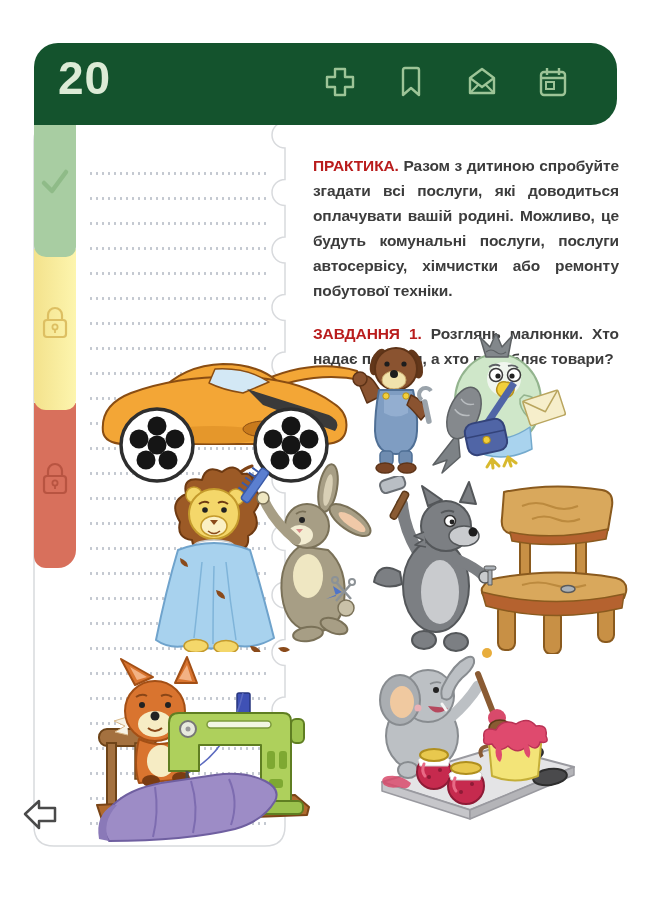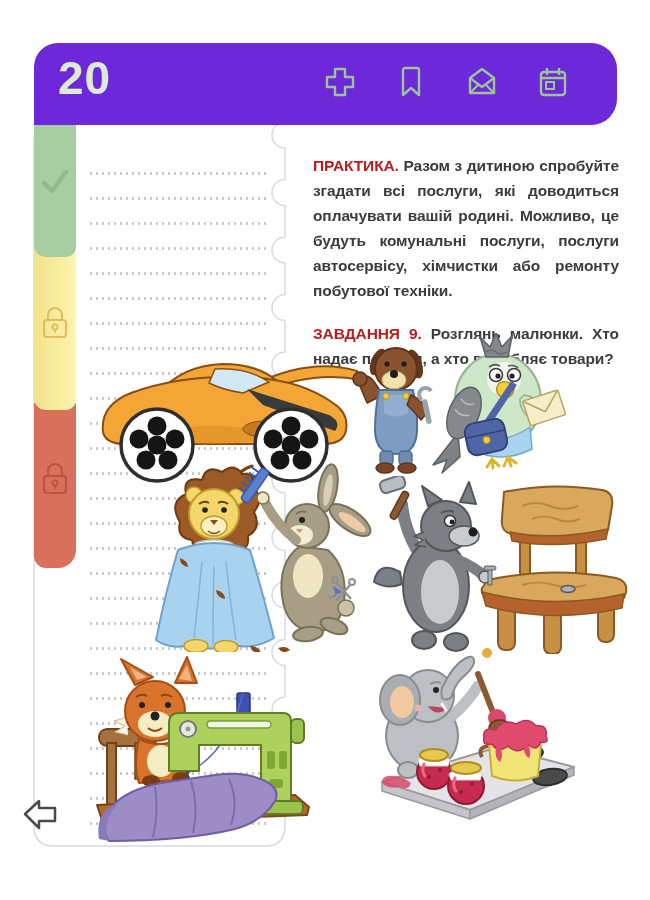--- a/index.html
+++ b/index.html
@@ -3,21 +3,21 @@
 <meta charset="utf-8">
 <style>
   html,body{margin:0;padding:0;}
   body{
     width:650px;height:900px;position:relative;overflow:hidden;
     background:#ffffff;font-family:"Liberation Sans",sans-serif;
   }
   
   #header{
     position:absolute;left:34px;top:43px;width:583px;height:82px;
-    background:#6d28d9;border-radius:24px 26px 26px 0;z-index:4;
+    background:#14532d;border-radius:24px 26px 26px 0;z-index:4;
   }
   #page-num{
     position:absolute;left:24px;top:8px;font-size:46px;font-weight:bold;
     color:#dcebd6;letter-spacing:1px;font-family:"Liberation Sans",sans-serif;
   }
   .hicons{position:absolute;right:48px;top:23px;display:flex;gap:39px;}
   .hicon{width:32px;height:32px;cursor:pointer;}
   .hicon svg{width:32px;height:32px;display:block;}
   
   .tab{position:absolute;left:34px;width:42px;}
@@ -112,21 +112,21 @@
           <rect x="4" y="6" width="24" height="23" rx="3" fill="none" stroke="#9dc497" stroke-width="2.4"></rect>
           <path d="M10 2 v7 M22 2 v7 M4 12 h24" stroke="#9dc497" stroke-width="2.4" fill="none"></path>
           <rect x="9" y="16" width="8" height="7" fill="none" stroke="#9dc497" stroke-width="2"></rect>
         </svg>
     </span>
   </div>
 </div>
 
 <div id="textcol">
   <p><span class="red-label">ПРАКТИКА.</span> <span>Разом з дитиною спробуйте згадати всі послуги, які доводиться оплачувати вашій родині. Можливо, це будуть комунальні послуги, послуги автосервісу, хімчистки або ремонту побутової техніки.</span></p>
-  <p><span class="red-label">ЗАВДАННЯ 9.</span> <span>Розглянь малюнки. Хто надає послуги, а хто виробляє товари?</span></p>
+  <p><span class="red-label">ЗАВДАННЯ 1.</span> <span>Розглянь малюнки. Хто надає послуги, а хто виробляє товари?</span></p>
 </div>
 
 <div class="ill" style="left:95px;top:333px">
 <svg width="340" height="150" viewBox="0 0 340 150">
   <g stroke-linejoin="round">
     <path d="M158 52 Q215 24 262 38 L266 47 Q218 37 164 60 Z" fill="#f3a636" stroke="#8a4d12" stroke-width="2"></path>
     <path d="M62 61 Q88 32 128 31 Q162 31 182 48 L160 63 Z" fill="#f3a636" stroke="#8a4d12" stroke-width="2"></path>
     <path d="M8 99 Q5 72 36 60 Q85 42 150 44 Q205 46 238 70 Q254 80 251 97 Q249 110 231 111 L28 111 Q10 110 8 99 Z" fill="#f3a636" stroke="#8a4d12" stroke-width="2"></path>
     <path d="M120 36 Q152 34 174 49 L148 60 Q128 57 114 50 Z" fill="#d3e8f5" stroke="#8a4d12" stroke-width="1.5"></path>
     <path d="M152 56 L234 82 Q247 89 240 98 L168 72 Z" fill="#3a3a3a"></path>

